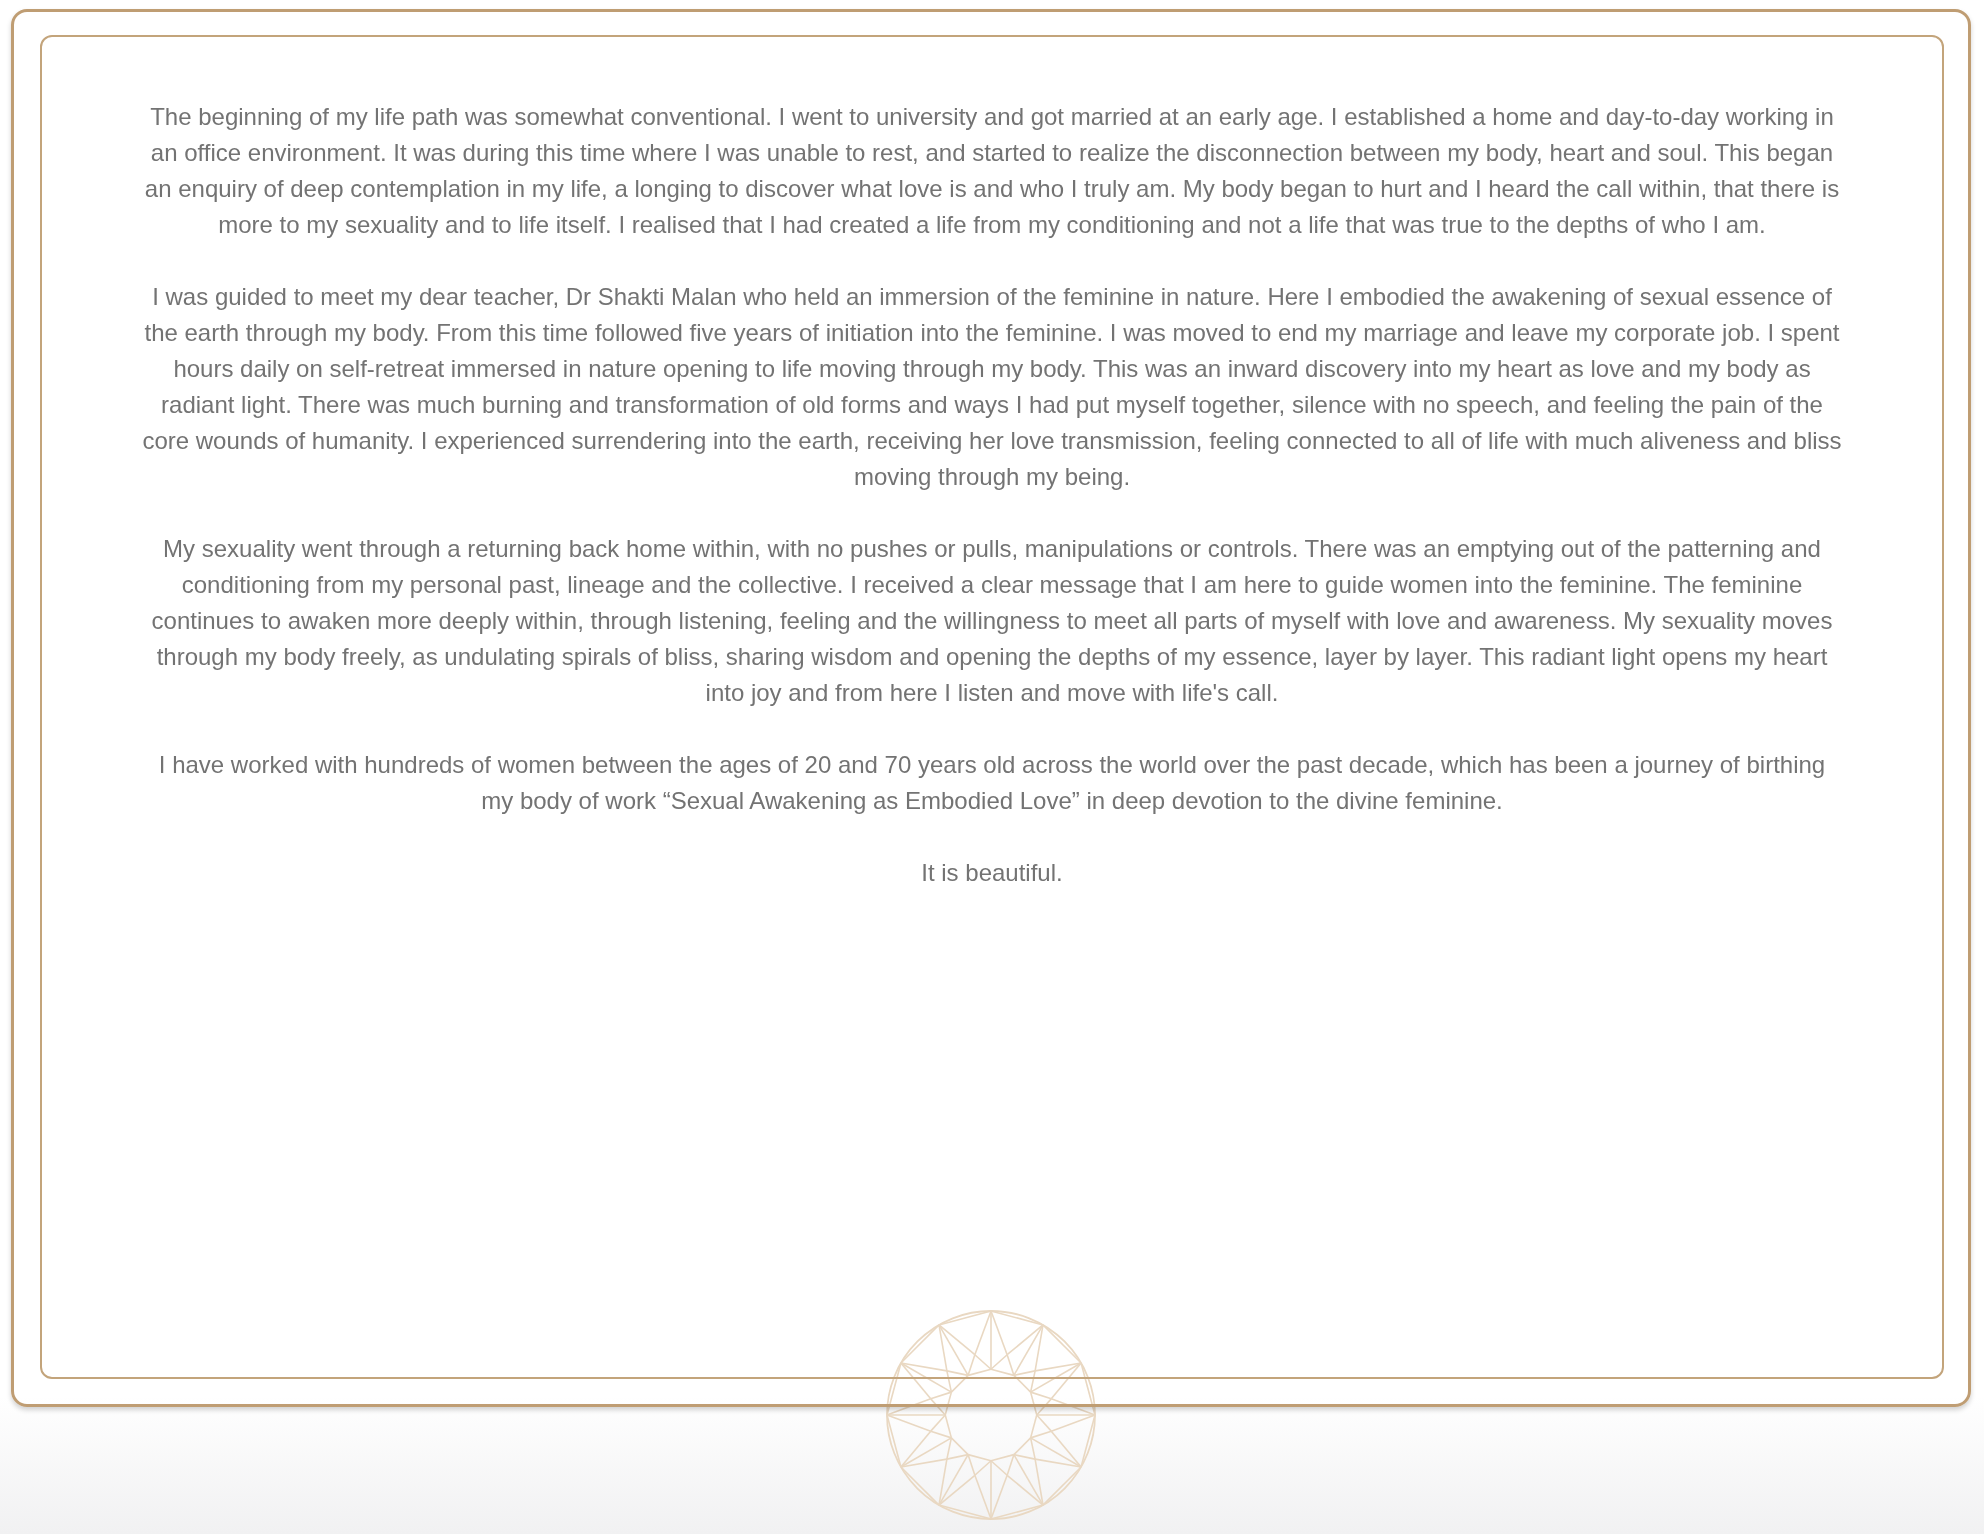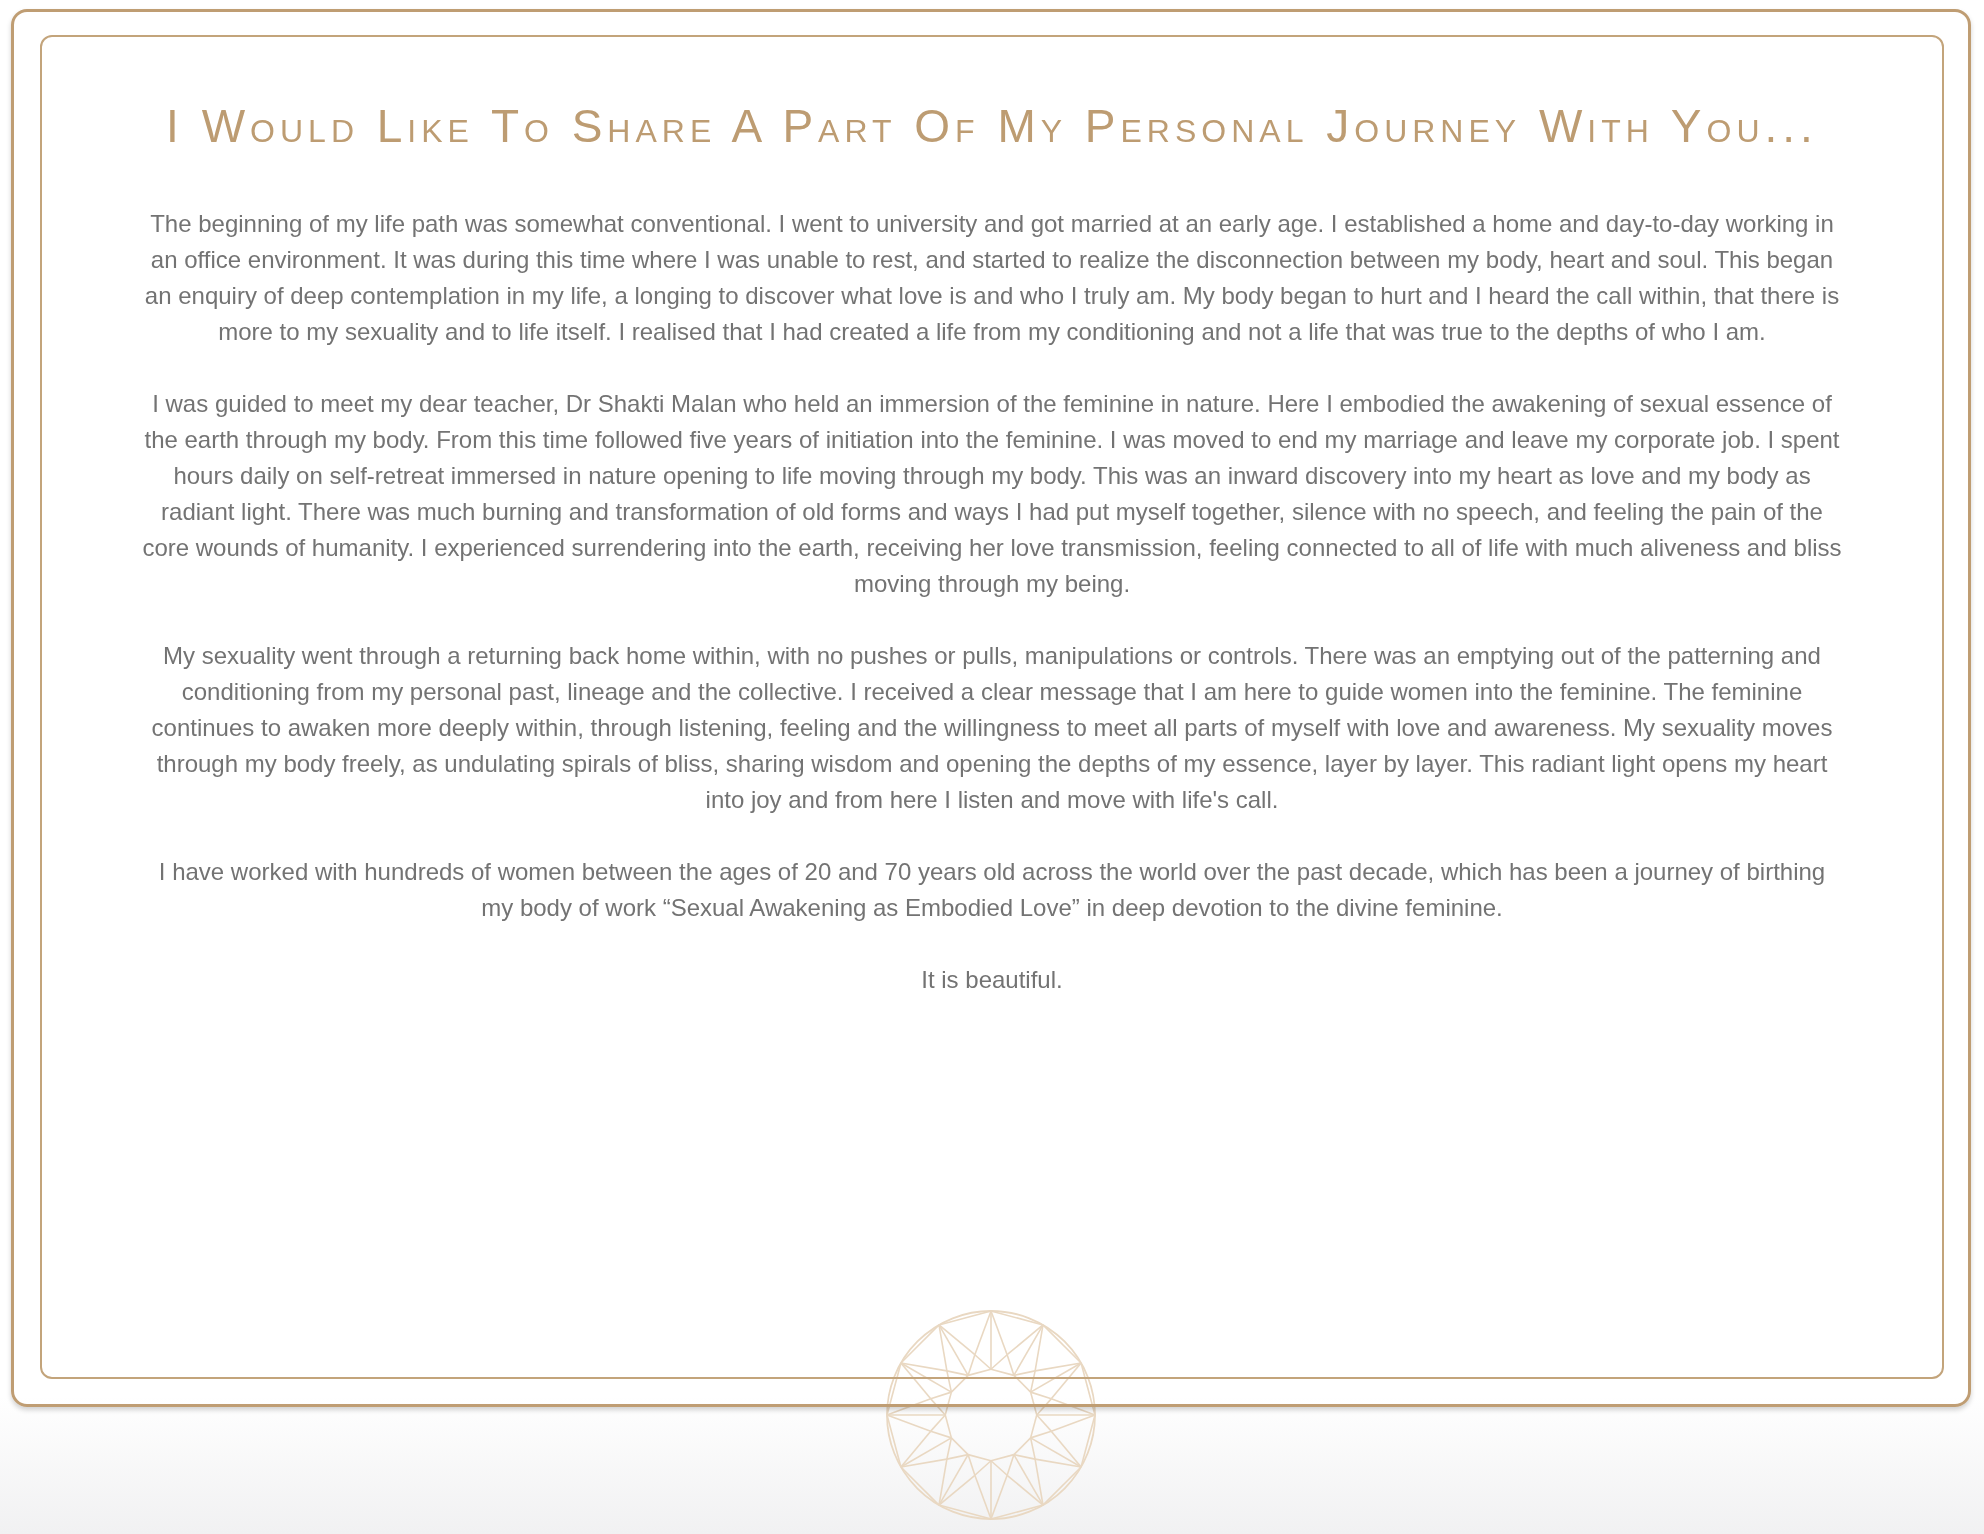--- a/index.html
+++ b/index.html
@@ -163,20 +163,19 @@
       <line x1="-16.15" y1="-60.27" x2="-22.88" y2="-39.63" stroke="#e9d8c2" stroke-width="1.6"></line>
       <line x1="-16.15" y1="-60.27" x2="0.00" y2="-45.76" stroke="#e9d8c2" stroke-width="1.6"></line>
       <line x1="-22.88" y1="-39.63" x2="0.00" y2="-45.76" stroke="#e9d8c2" stroke-width="1.6"></line>
       <line x1="-52.00" y1="-90.07" x2="-22.88" y2="-39.63" stroke="#e9d8c2" stroke-width="1.6"></line>
     </svg>
 
   <div class="outer-frame"></div>
   <div class="inner-frame"></div>
 
   <section class="content">
-    <h1>I Would Like To Share A Part Of My Personal Journey With You...</h1>
     <p>The beginning of my life path was somewhat conventional. I went to university and got married at an early age. I established a home and day-to-day working in an office environment. It was during this time where I was unable to rest, and started to realize the disconnection between my body, heart and soul. This began an enquiry of deep contemplation in my life, a longing to discover what love is and who I truly am. My body began to hurt and I heard the call within, that there is more to my sexuality and to life itself. I realised that I had created a life from my conditioning and not a life that was true to the depths of who I am.</p>
     <p>I was guided to meet my dear teacher, Dr Shakti Malan who held an immersion of the feminine in nature. Here I embodied the awakening of sexual essence of the earth through my body. From this time followed five years of initiation into the feminine. I was moved to end my marriage and leave my corporate job. I spent hours daily on self-retreat immersed in nature opening to life moving through my body. This was an inward discovery into my heart as love and my body as radiant light. There was much burning and transformation of old forms and ways I had put myself together, silence with no speech, and feeling the pain of the core wounds of humanity. I experienced surrendering into the earth, receiving her love transmission, feeling connected to all of life with much aliveness and bliss moving through my being.</p>
     <p>My sexuality went through a returning back home within, with no pushes or pulls, manipulations or controls. There was an emptying out of the patterning and conditioning from my personal past, lineage and the collective. I received a clear message that I am here to guide women into the feminine. The feminine continues to awaken more deeply within, through listening, feeling and the willingness to meet all parts of myself with love and awareness. My sexuality moves through my body freely, as undulating spirals of bliss, sharing wisdom and opening the depths of my essence, layer by layer. This radiant light opens my heart into joy and from here I listen and move with life's call.</p>
     <p>I have worked with hundreds of women between the ages of 20 and 70 years old across the world over the past decade, which has been a journey of birthing my body of work “Sexual Awakening as Embodied Love” in deep devotion to the divine feminine.</p>
     <p>It is beautiful.</p>
   </section>
 </main>
 
 </body></html>

